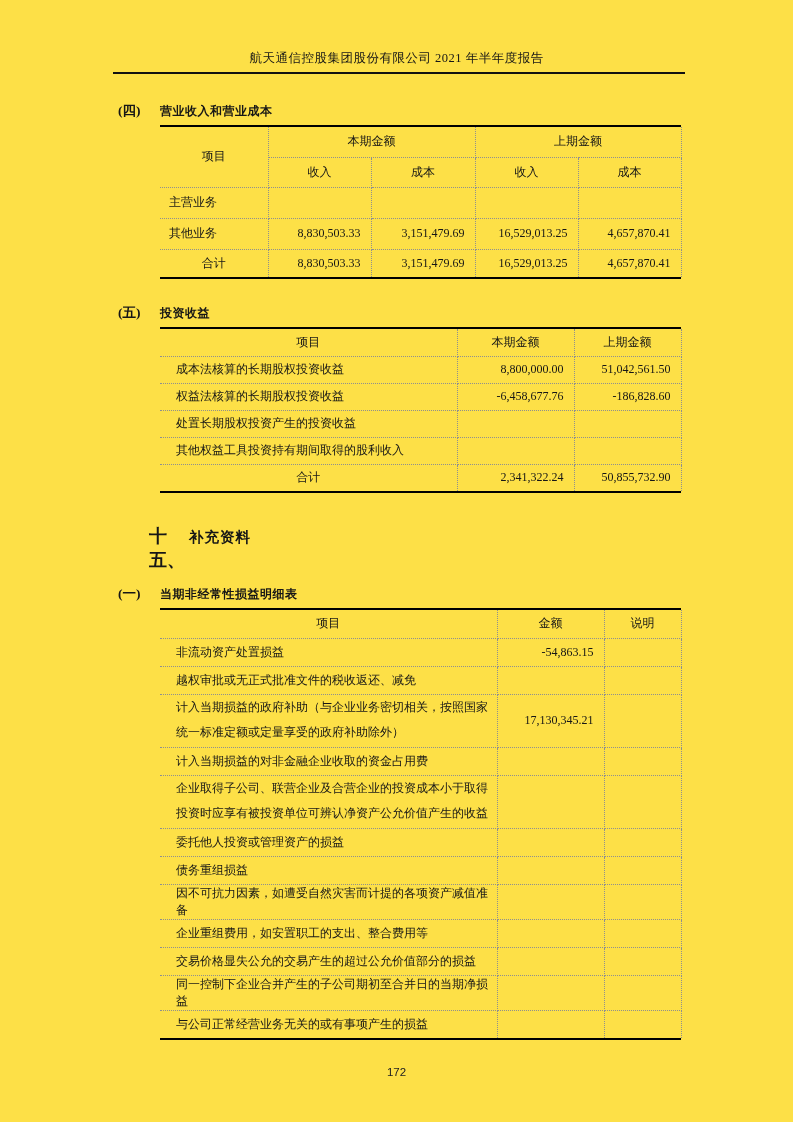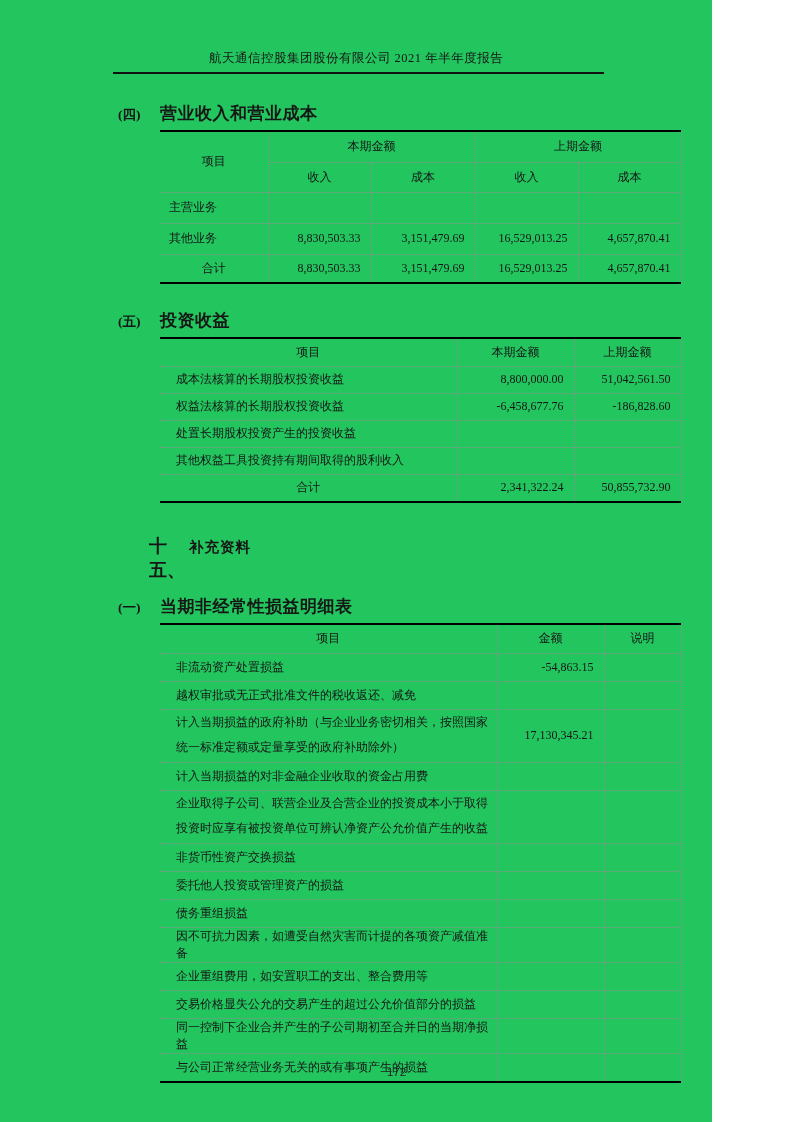--- a/index.html
+++ b/index.html
@@ -2,32 +2,32 @@
 <html><head>
 <meta charset="utf-8">
 <style>
   * { margin: 0; padding: 0; box-sizing: border-box; }
   html, body { background: #ffffff; }
   body {
     width: 793px; height: 1122px;
     font-family: "Liberation Serif", "DejaVu Serif", serif;
     color: #161616;
   }
-  .page { position: relative; width: 712px; height: 1122px; background: #22c55e; overflow: hidden; }
+  .page { position: relative; width: 793px; height: 1122px; background: #fde047; overflow: hidden; }
 
   
   .doc-header { padding-top: 50px; }
   .doc-header-title { text-align: center; font-size: 12.5px; letter-spacing: 0.5px; }
   .doc-header-rule { margin: 5px 108px 0 113px; border-top: 2px solid #111; }
 
   
   .sec { margin-left: 118px; margin-right: 110px; }
   .sec-heading { display: flex; align-items: baseline; font-weight: bold; }
   .sec-num { width: 42px; flex: 0 0 42px; font-size: 13.5px; }
-  .sec-title { font-size: 17px; letter-spacing: 0.5px; }
+  .sec-title { font-size: 12px; letter-spacing: 0.5px; }
   .lvl1 .sec-num { width: 40px; flex-basis: 40px; font-size: 18px; margin-left: 31px; }
   .lvl1 .sec-title { font-size: 14.5px; letter-spacing: 1px; }
 
   
   .tbl-wrap {
     margin-left: 42px; margin-top: 5px; width: 521px;
     border-top: 2.5px solid #000; border-bottom: 2.5px solid #000;
   }
   table { border-collapse: collapse; table-layout: fixed; width: 521px; font-size: 12px; }
   td { border: 1px dotted #8f8f8f; vertical-align: middle; height: 28px; overflow: hidden; }
@@ -213,25 +213,20 @@
             <td class="l">计入当期损益的对非金融企业收取的资金占用费</td>
             <td class="r"></td>
             <td></td>
           </tr>
           <tr>
             <td class="l tall">企业取得子公司、联营企业及合营企业的投资成本小于取得投资时应享有被投资单位可辨认净资产公允价值产生的收益</td>
             <td class="r tall"></td>
             <td class="tall"></td>
           </tr>
           <tr>
-            <td class="l">非货币性资产交换损益</td>
-            <td class="r"></td>
-            <td></td>
-          </tr>
-          <tr>
             <td class="l">委托他人投资或管理资产的损益</td>
             <td class="r"></td>
             <td></td>
           </tr>
           <tr>
             <td class="l">债务重组损益</td>
             <td class="r"></td>
             <td></td>
           </tr>
           <tr>

